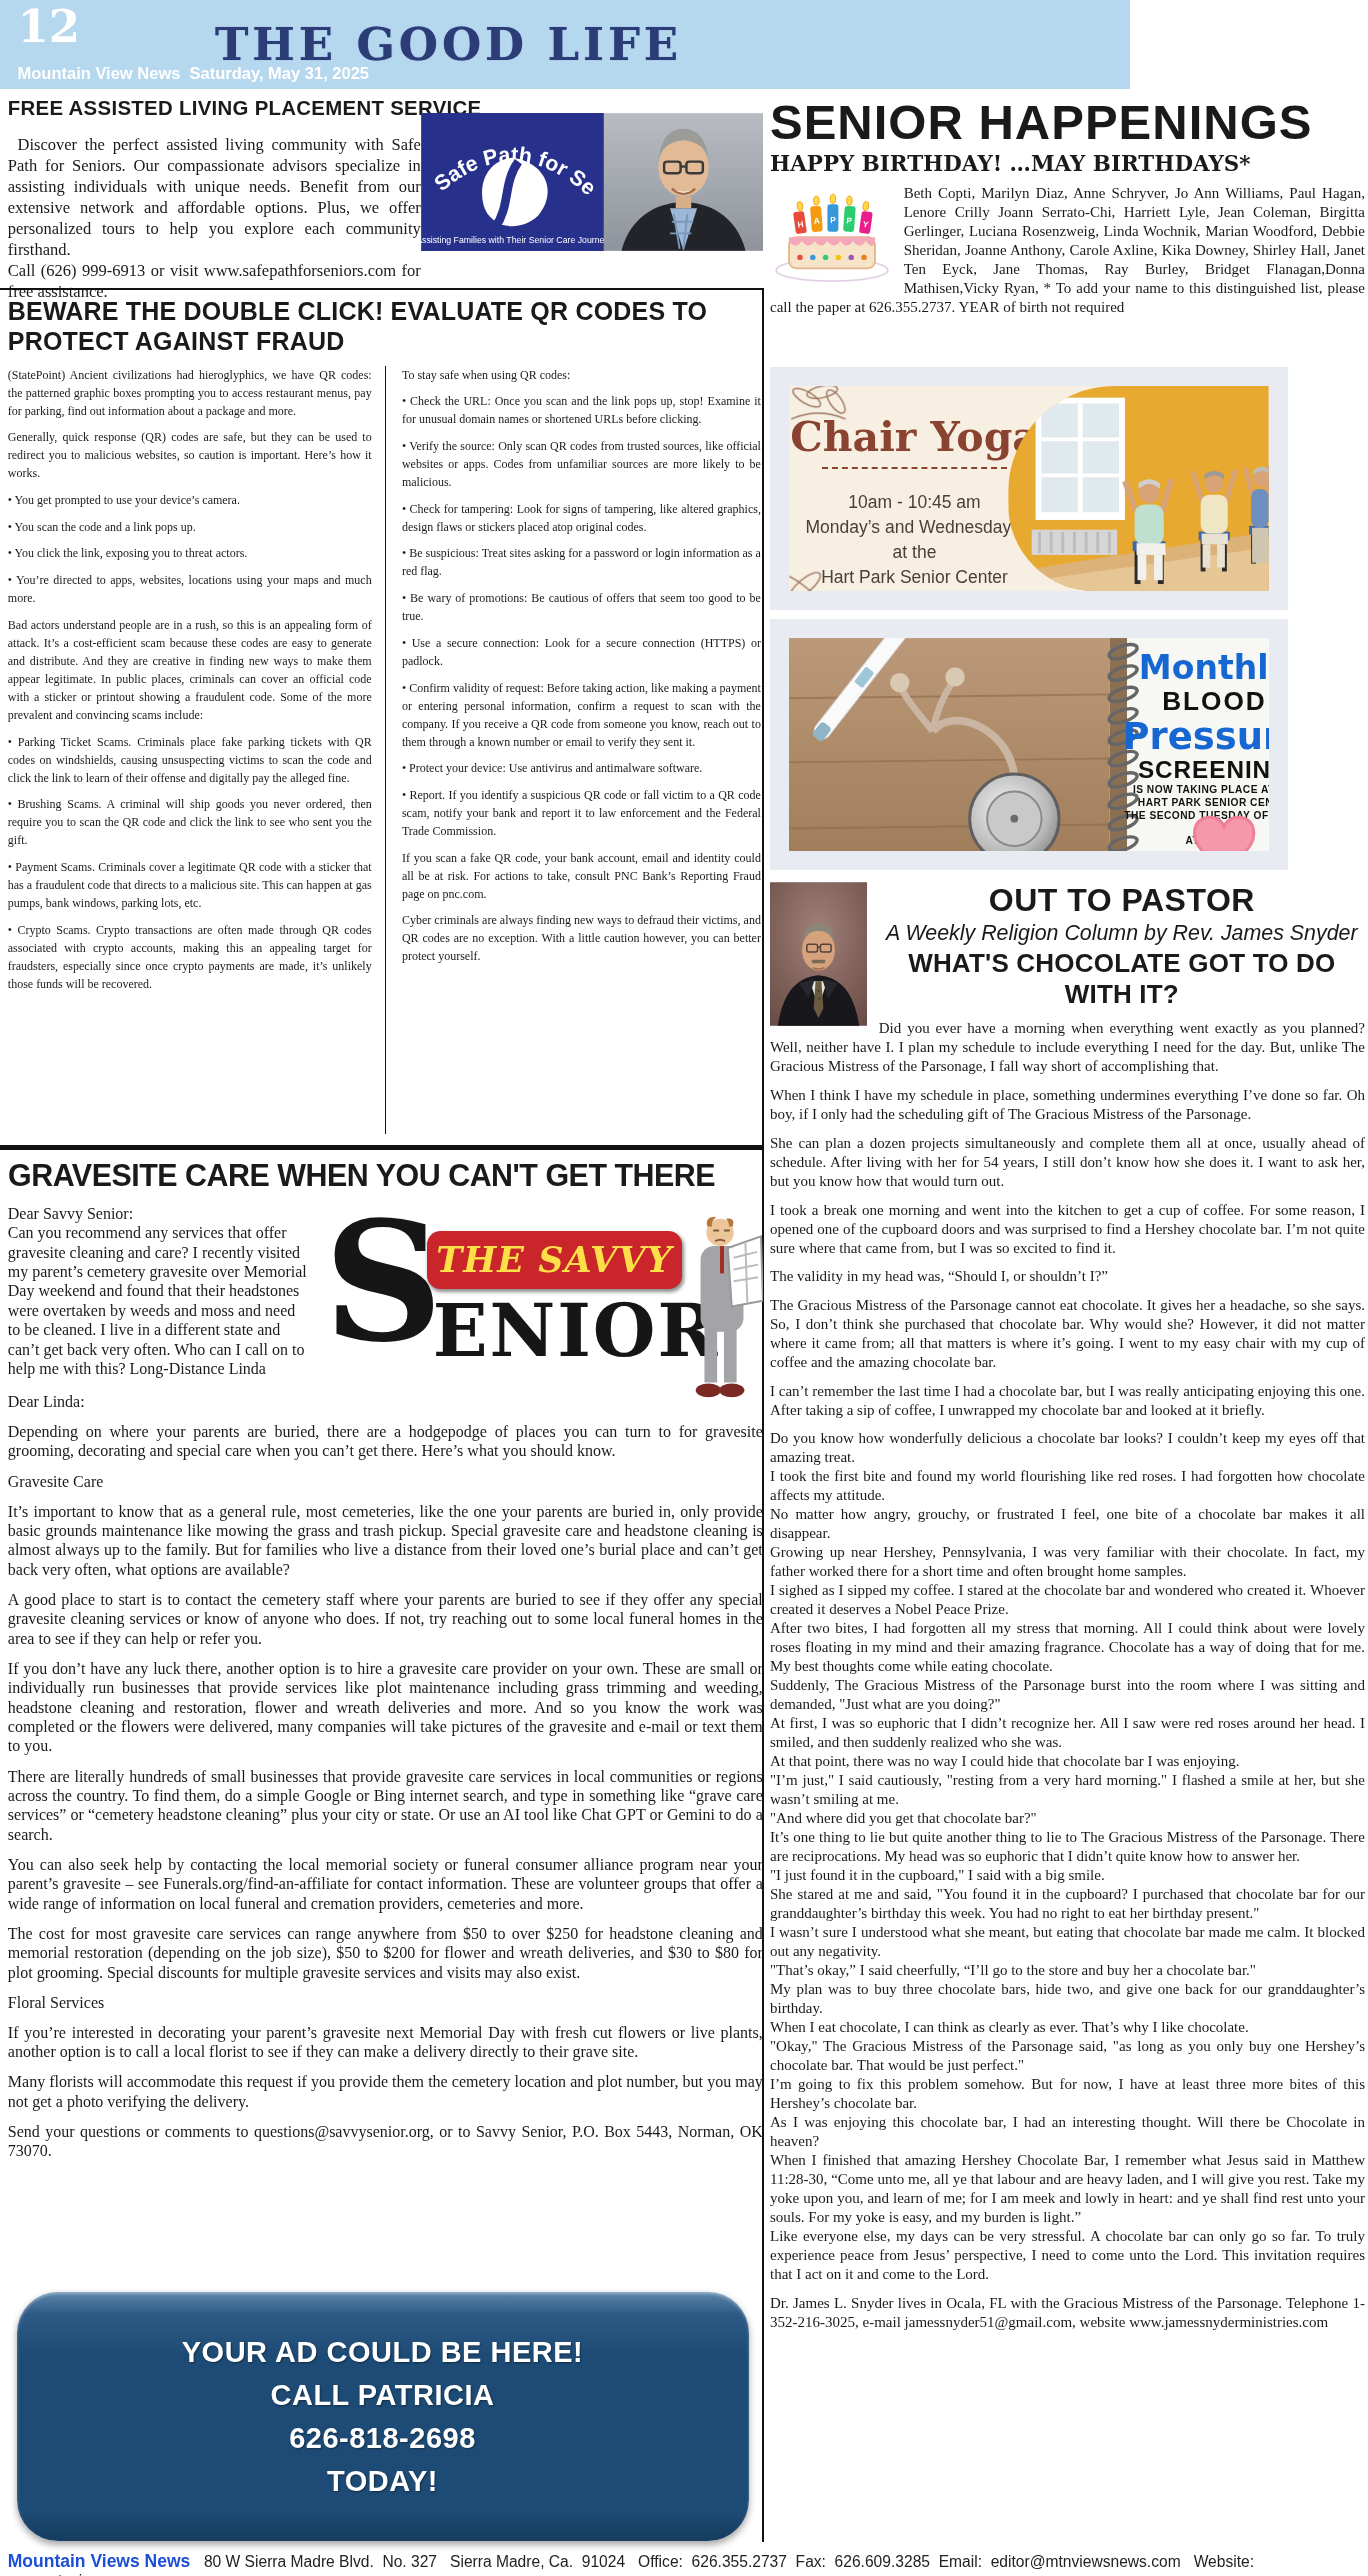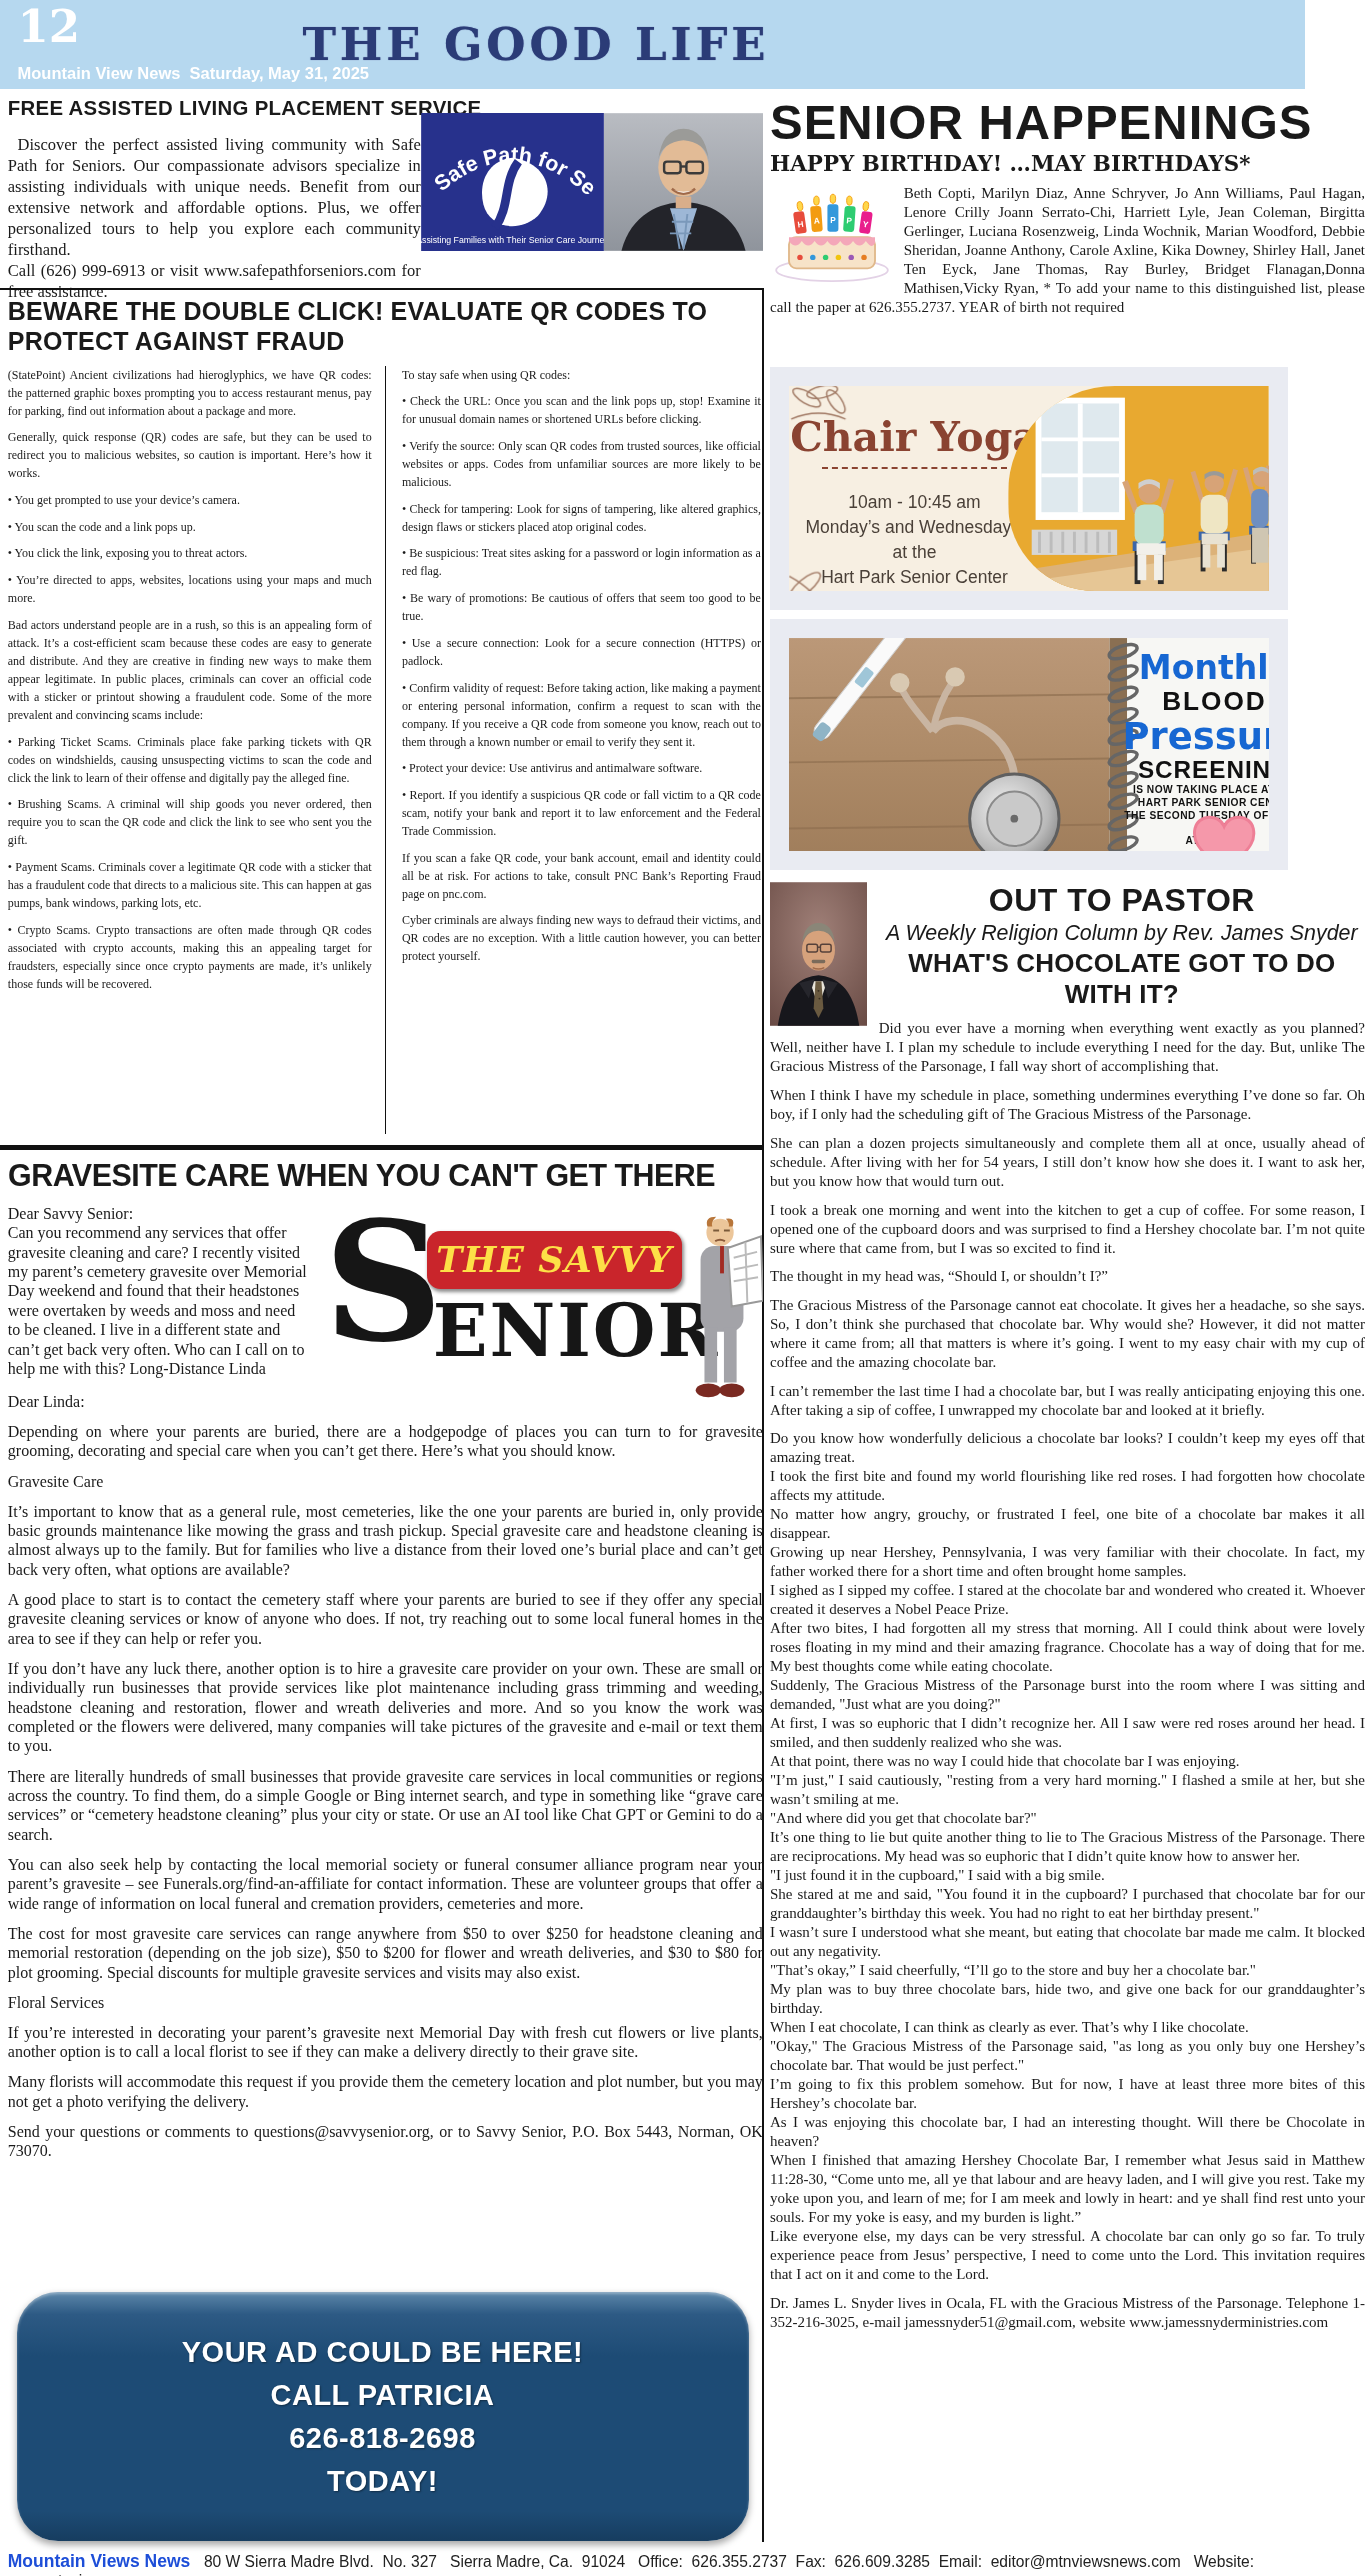--- a/index.html
+++ b/index.html
@@ -1,20 +1,20 @@
 <!DOCTYPE html>
 <html><head>
 <meta charset="utf-8">
 <style>
   * { margin:0; padding:0; box-sizing:border-box; }
   html,body { background:#ffffff; }
   body { width:1369px; height:2576px; position:relative; font-family:"Liberation Serif", serif; color:#1a1a1a; overflow:hidden; }
 
   
-  .masthead { position:absolute; left:0; top:0; width:1305px; height:89px; background:#b6d8ef; }
+  .masthead { position:absolute; left:0; top:0; width:1130px; height:89px; background:#b6d8ef; }
   .pageno { position:absolute; left:17.5px; top:0px; font-family:"DejaVu Serif", serif; font-weight:bold; font-size:45px; color:#ffffff; }
   .mast-line { position:absolute; left:17.5px; bottom:5.8px; font-family:"Liberation Sans", sans-serif; font-weight:bold; font-size:16.5px; color:#ffffff; white-space:pre-wrap; }
   .section-title { position:absolute; left:0; right:233px; top:17.5px; text-align:center; font-family:"DejaVu Serif", serif; font-weight:bold; font-size:45px; letter-spacing:3.9px; color:#2b3c77; text-shadow:0 0 1px #5a6aa0; }
 
   
   .hline1 { position:absolute; left:0; top:288px; width:762px; height:1.9px; background:#111; }
   .hline2 { position:absolute; left:0; top:1145px; width:762px; height:4.9px; background:#111; }
   .vmain  { position:absolute; left:762px; top:288px; width:1.9px; height:2254px; background:#111; }
 
   
@@ -470,21 +470,21 @@
         <h2>OUT TO PASTOR</h2>
         <div class="pastor-sub">A Weekly Religion Column by Rev. James Snyder</div>
         <h3>WHAT'S CHOCOLATE GOT TO DO WITH IT?</h3>
       </div>
       <div>
 
       <p class="pp">Did you ever have a morning when everything went exactly as you planned? Well, neither have I.  I plan my schedule to include everything I need for the day. But, unlike The Gracious Mistress of the Parsonage, I fall way short of accomplishing that.</p>
           <p class="pp gap">When I think I have my schedule in place, something undermines everything I’ve done so far. Oh boy, if I only had the scheduling gift of The Gracious Mistress of the Parsonage.</p>
           <p class="pp gap">She can plan a dozen projects simultaneously and complete them all at once, usually ahead of schedule. After living with her for 54 years, I still don’t know how she does it. I want to ask her, but you know how that would turn out.</p>
           <p class="pp gap">I took a break one morning and went into the kitchen to get a cup of coffee. For some reason, I opened one of the cupboard doors and was surprised to find a Hershey chocolate bar. I’m not quite sure where that came from, but I was so excited to find it.</p>
-          <p class="pp gap">The thought in my head was, “Should I, or shouldn’t I?”</p>
+          <p class="pp gap">The validity in my head was, “Should I, or shouldn’t I?”</p>
           <p class="pp gap">The Gracious Mistress of the Parsonage cannot eat chocolate. It gives her a headache, so she says. So, I don’t think she purchased that chocolate bar. Why would she? However, it did not matter where it came from; all that matters is where it’s going. I went to my easy chair with my cup of coffee and the amazing chocolate bar.</p>
           <p class="pp gap">I can’t remember the last time I had a chocolate bar, but I was really anticipating enjoying this one. After taking a sip of coffee, I unwrapped my chocolate bar and looked at it briefly.</p>
           <p class="pp gap">Do you know how wonderfully delicious a chocolate bar looks? I couldn’t keep my eyes off that amazing treat.</p>
           <p class="pp">I took the first bite and found my world flourishing like red roses. I had forgotten how chocolate affects my attitude.</p>
           <p class="pp">No matter how angry, grouchy, or frustrated I feel, one bite of a chocolate bar makes it all disappear.</p>
           <p class="pp">Growing up near Hershey, Pennsylvania, I was very familiar with their chocolate. In fact, my father worked there for a short time and often brought home samples.</p>
           <p class="pp">I sighed as I sipped my coffee. I stared at the chocolate bar and wondered who created it. Whoever created it deserves a Nobel Peace Prize.</p>
           <p class="pp">After two bites, I had forgotten all my stress that morning. All I could think about were lovely roses floating in my mind and their amazing fragrance. Chocolate has a way of doing that for me. My best thoughts come while eating chocolate.</p>
           <p class="pp">Suddenly, The Gracious Mistress of the Parsonage burst into the room where I was sitting and demanded, "Just what are you doing?"</p>
           <p class="pp">At first, I was so euphoric that I didn’t recognize her. All I saw were red roses around her head. I smiled, and then suddenly realized who she was.</p>

